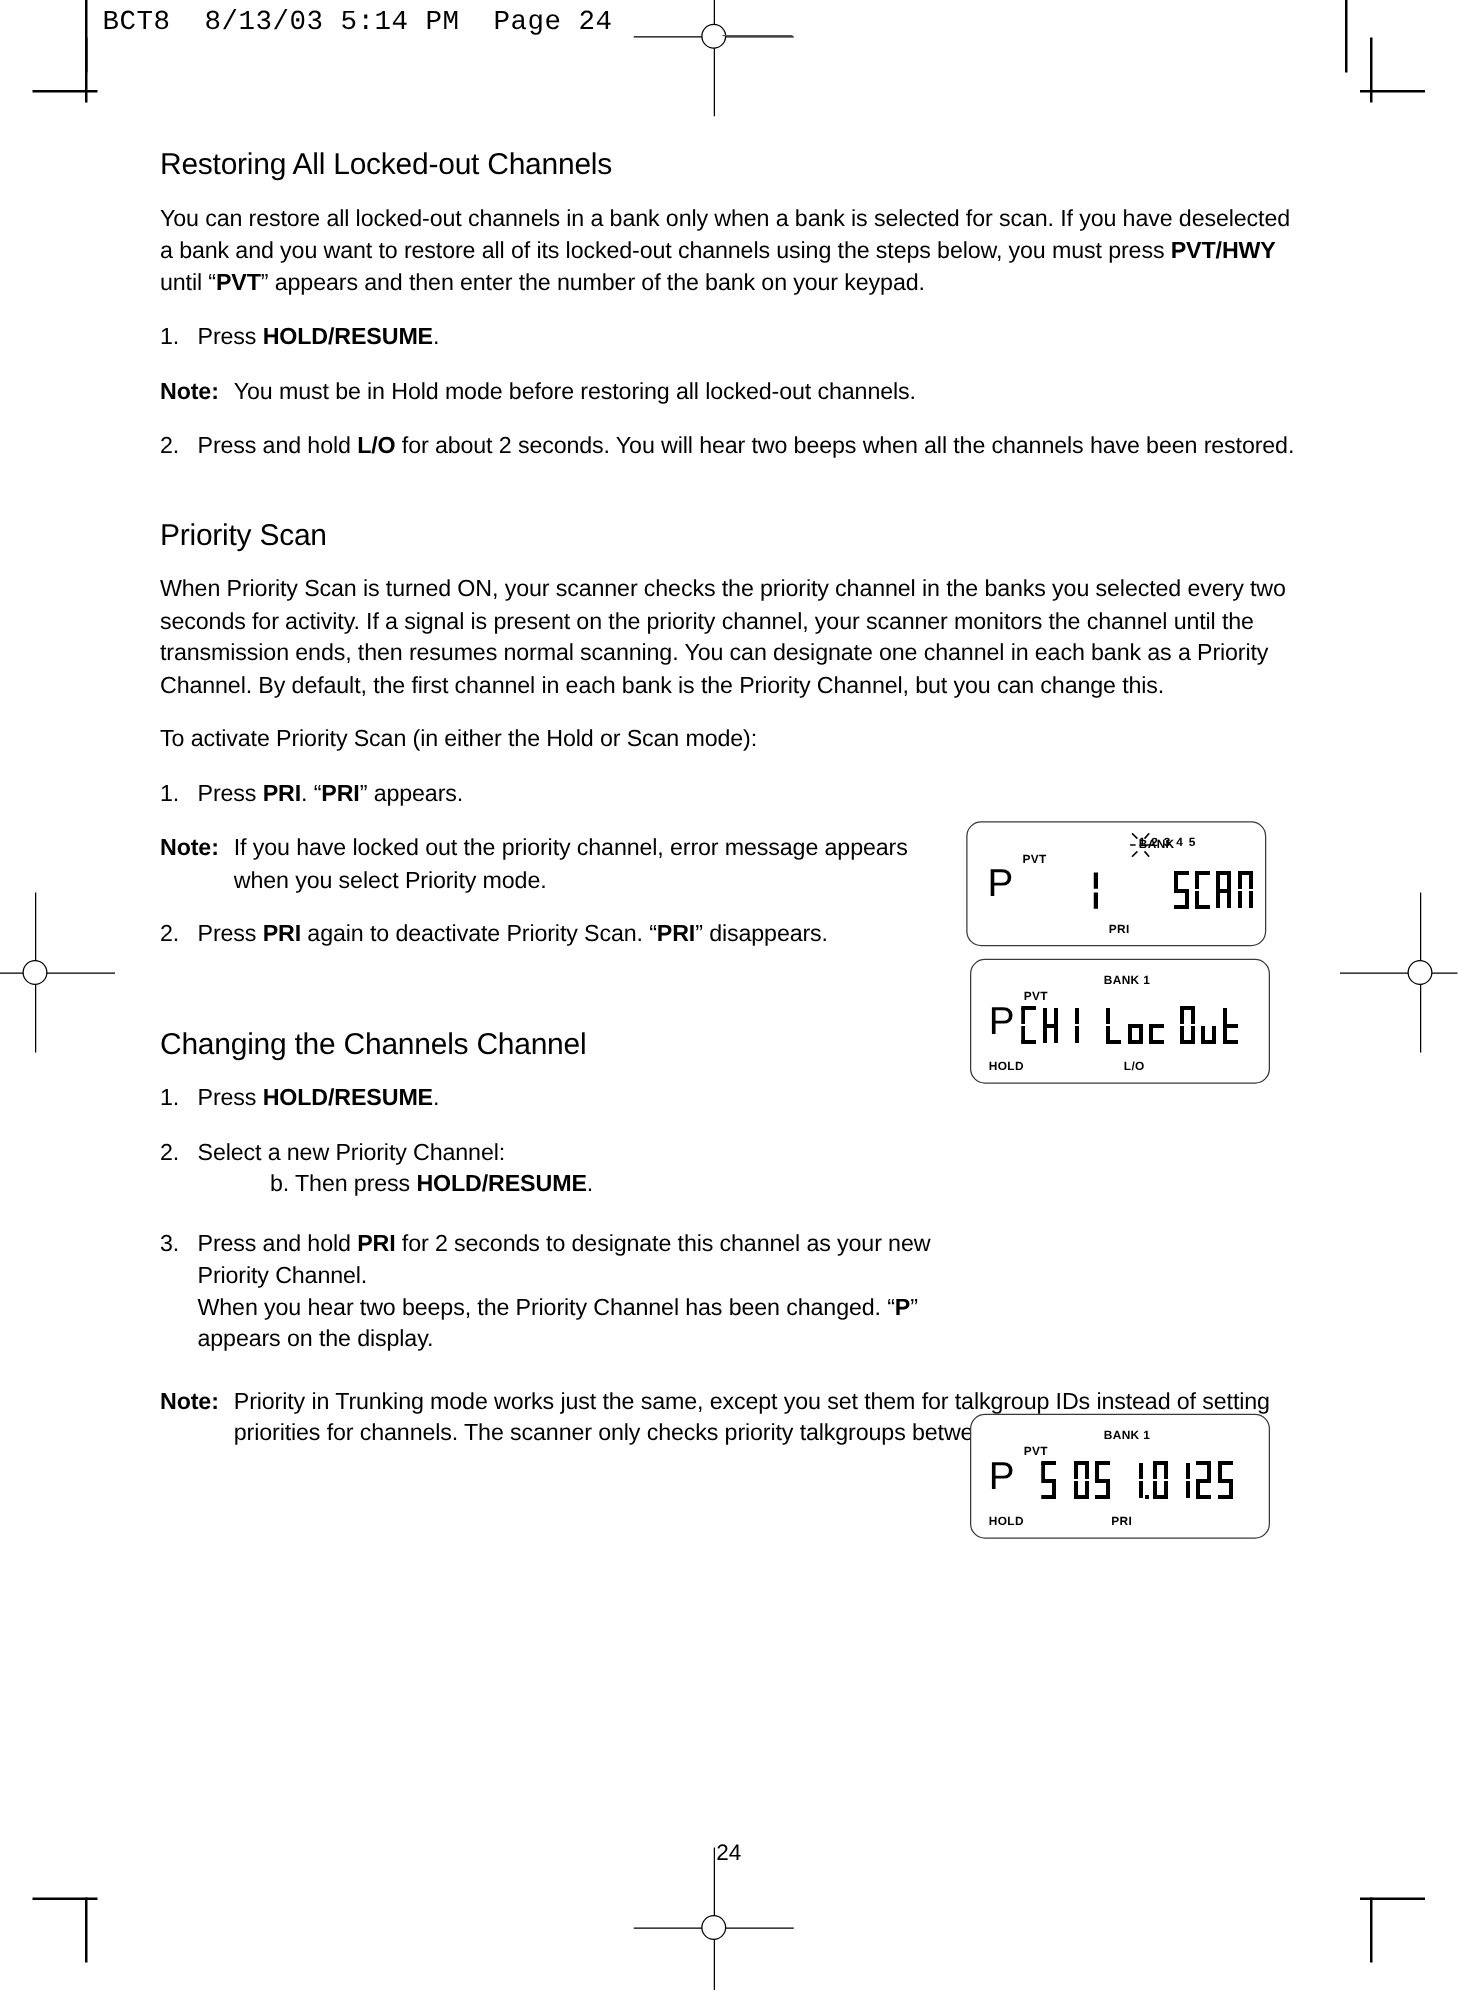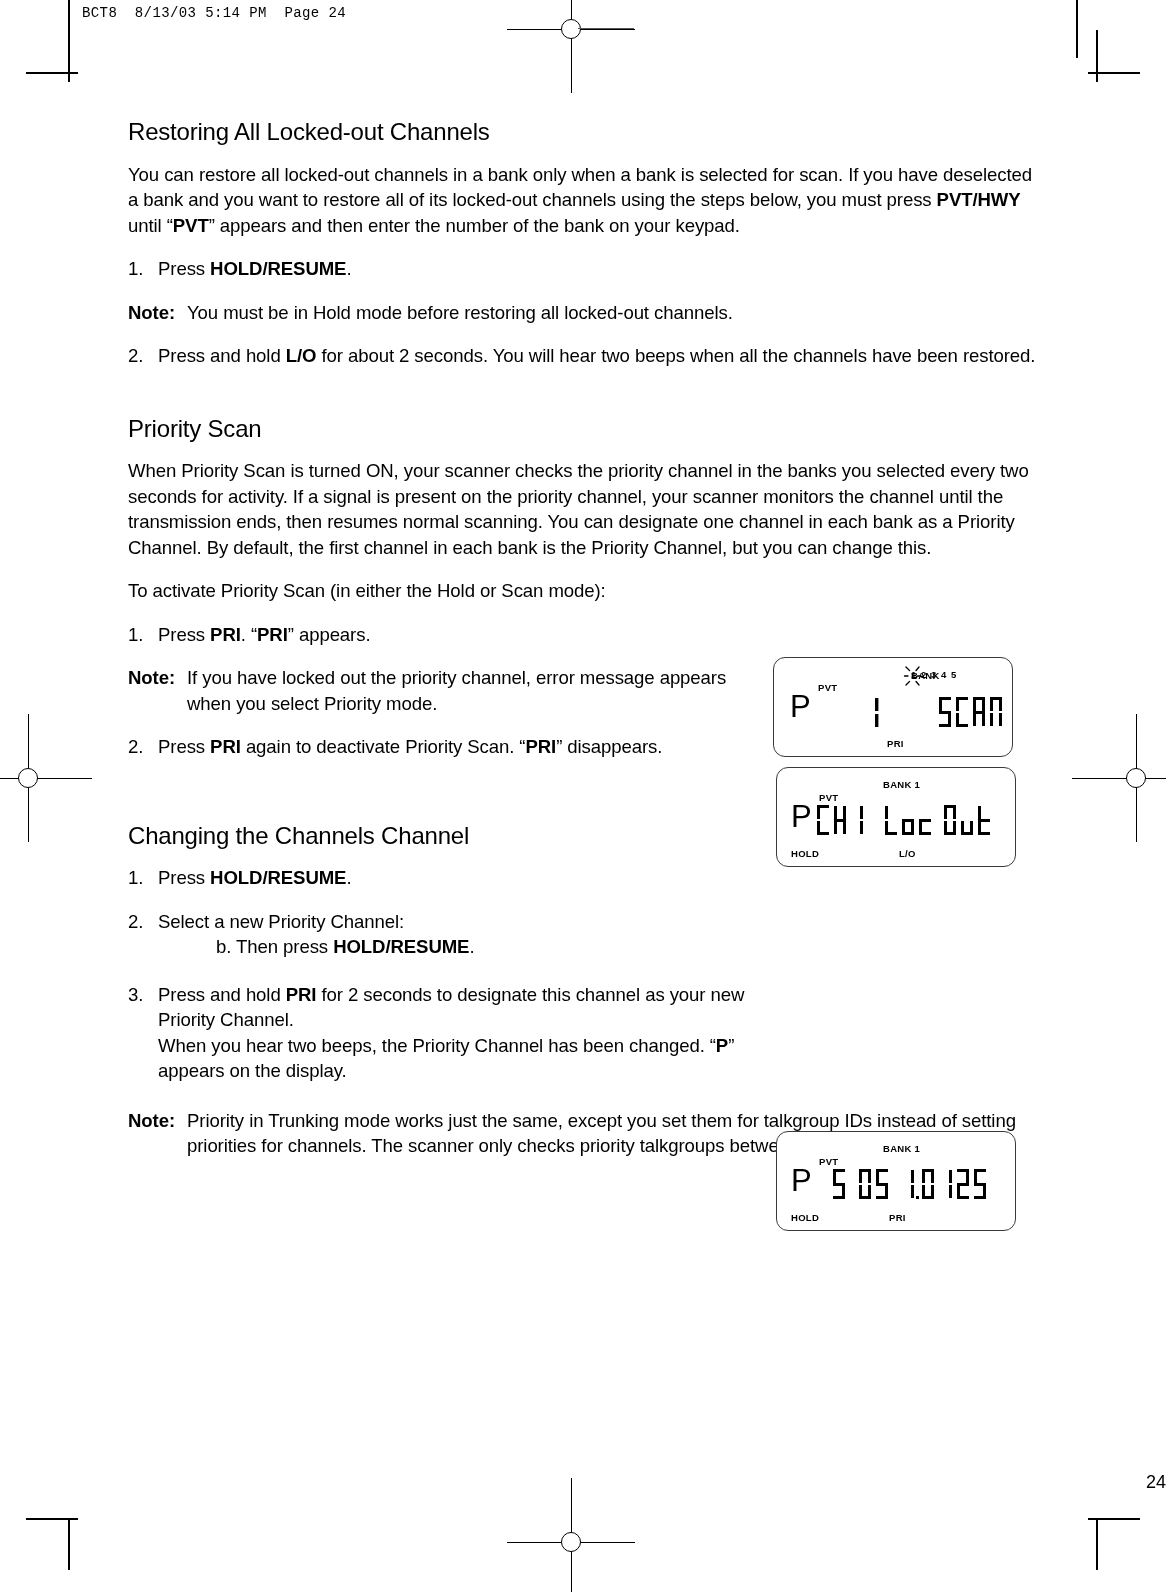--- a/index.html
+++ b/index.html
@@ -77,21 +77,21 @@
     position: absolute;
     left: 1076px; top: 0;
     width: 2px; height: 58px;
     background: #000;
   }
   .header-text {
     position: absolute;
     left: 82px;
     top: 5px;
     font-family: "Liberation Mono", "DejaVu Sans Mono", monospace;
-    font-size: 14px;
+    font-size: 22px;
     letter-spacing: 0.4px;
     white-space: pre;
   }
   .header-dash {
     position: absolute;
     left: 578px;
     top: 28px;
     width: 56px;
     height: 1px;
     background: #555;
@@ -189,21 +189,21 @@
 
   .bank-blink {
     position: absolute;
   }
 
   .page-num {
     position: absolute;
     left: 0;
     top: 1472px;
     width: 1166px;
-    text-align: right;
+    text-align: center;
     font-size: 18px;
   }
 </style>
 </head>
 <body>
 
 <div class="page-frame">
 
   <div class="reg-mark" style="left:553px; top:11px;">
     <div class="hx"></div>

